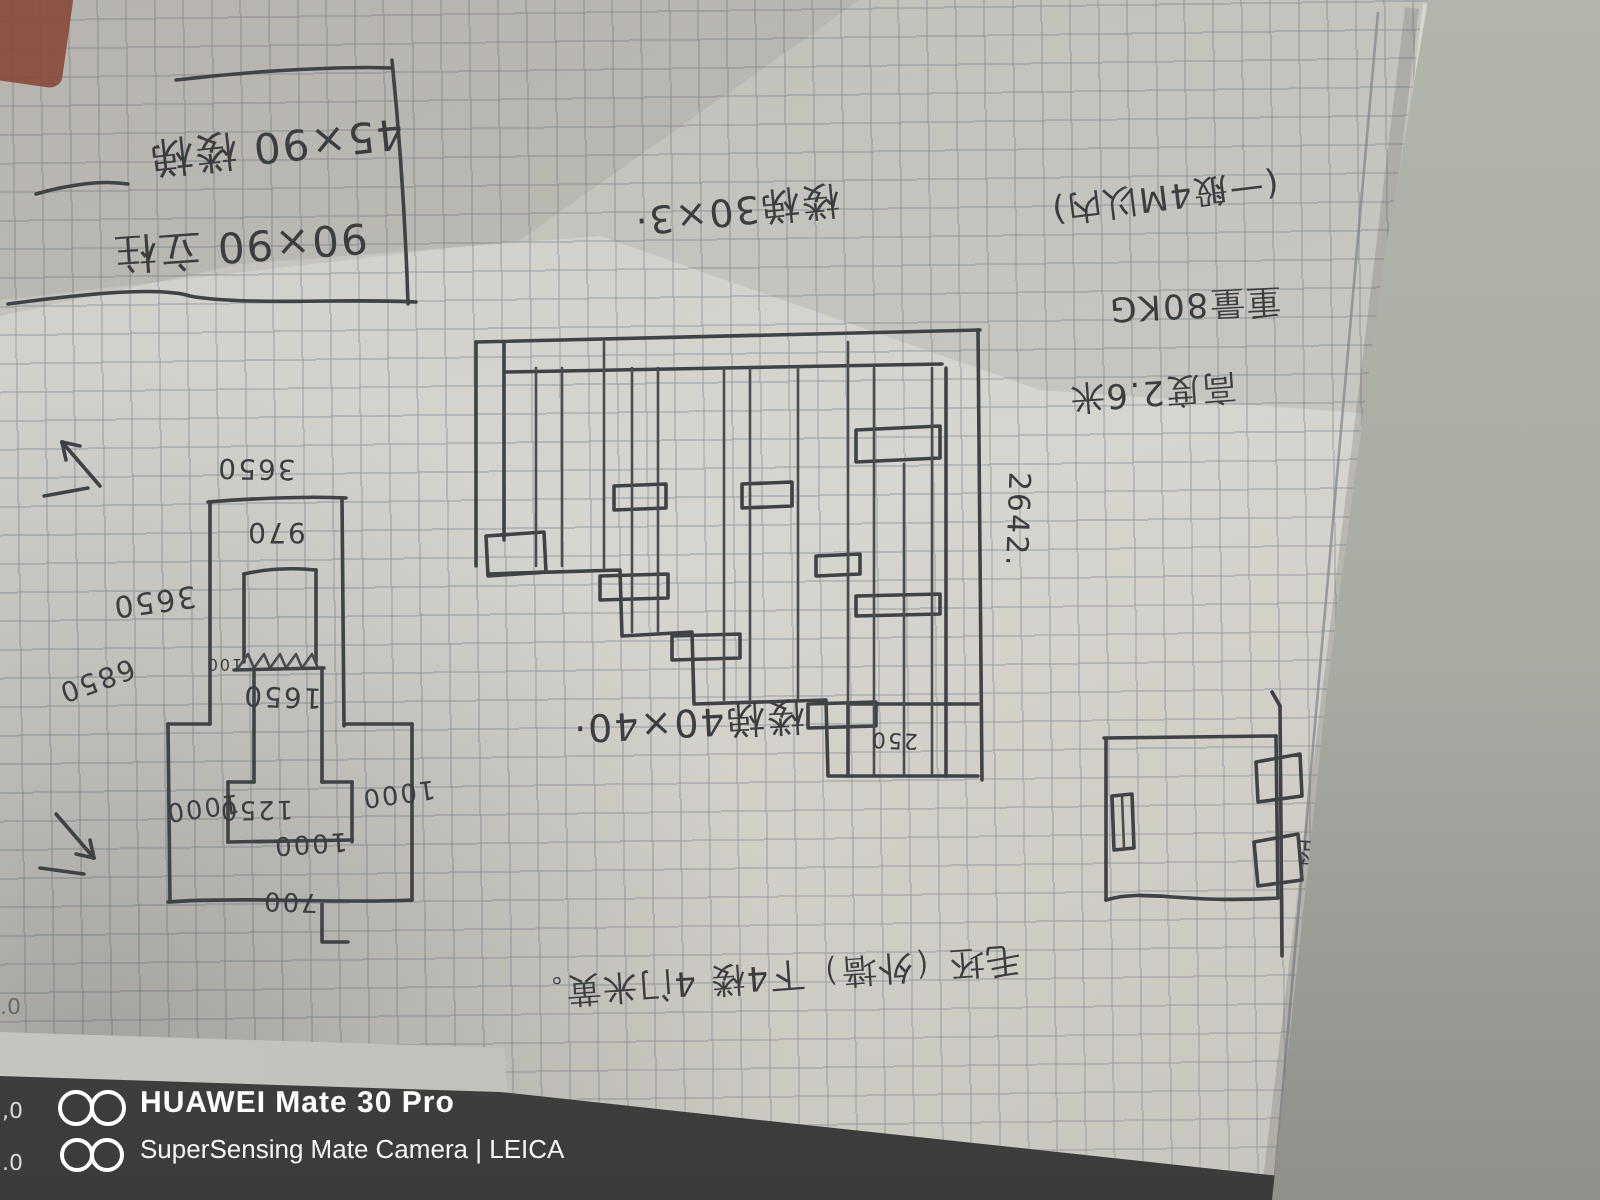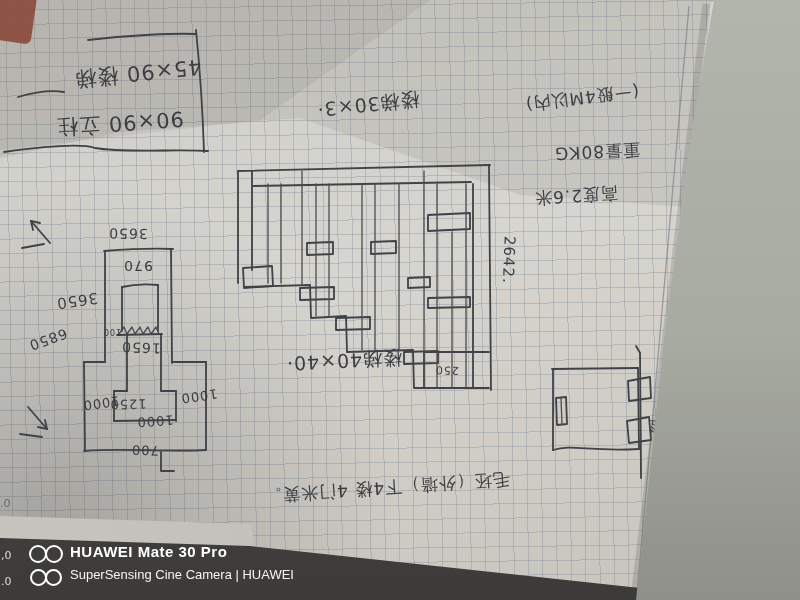--- a/index.html
+++ b/index.html
@@ -194,16 +194,16 @@
   <div class="frag" style="left:-7px;top:497px;font-size:11px;color:rgba(70,70,75,.65);">2.0</div>
   <div class="frag" style="left:-6px;top:549px;font-size:11px;color:rgba(235,233,228,.9);">2,0</div>
   <div class="frag" style="left:-6px;top:575px;font-size:11px;color:rgba(235,233,228,.9);">2.0</div>
 
   <div>
     <div class="ring" style="left:29px;top:545px;width:14px;height:14px;"></div>
     <div class="ring" style="left:45px;top:545px;width:14px;height:14px;"></div>
     <div class="wmtext" style="left:70px;top:543px;font-size:15px;font-weight:bold;letter-spacing:.5px;">HUAWEI Mate 30 Pro</div>
     <div class="ring" style="left:30px;top:569px;width:13px;height:13px;"></div>
     <div class="ring" style="left:45px;top:569px;width:13px;height:13px;"></div>
-    <div class="wmtext" style="left:70px;top:567px;font-size:13px;color:rgba(255,255,255,.95);">SuperSensing Cine Camera | HUAWEI</div>
+    <div class="wmtext" style="left:70px;top:567px;font-size:13px;color:rgba(255,255,255,.95);">SuperSensing Mate Camera | LEICA</div>
   </div>
 
 </div>
 
 </body></html>

